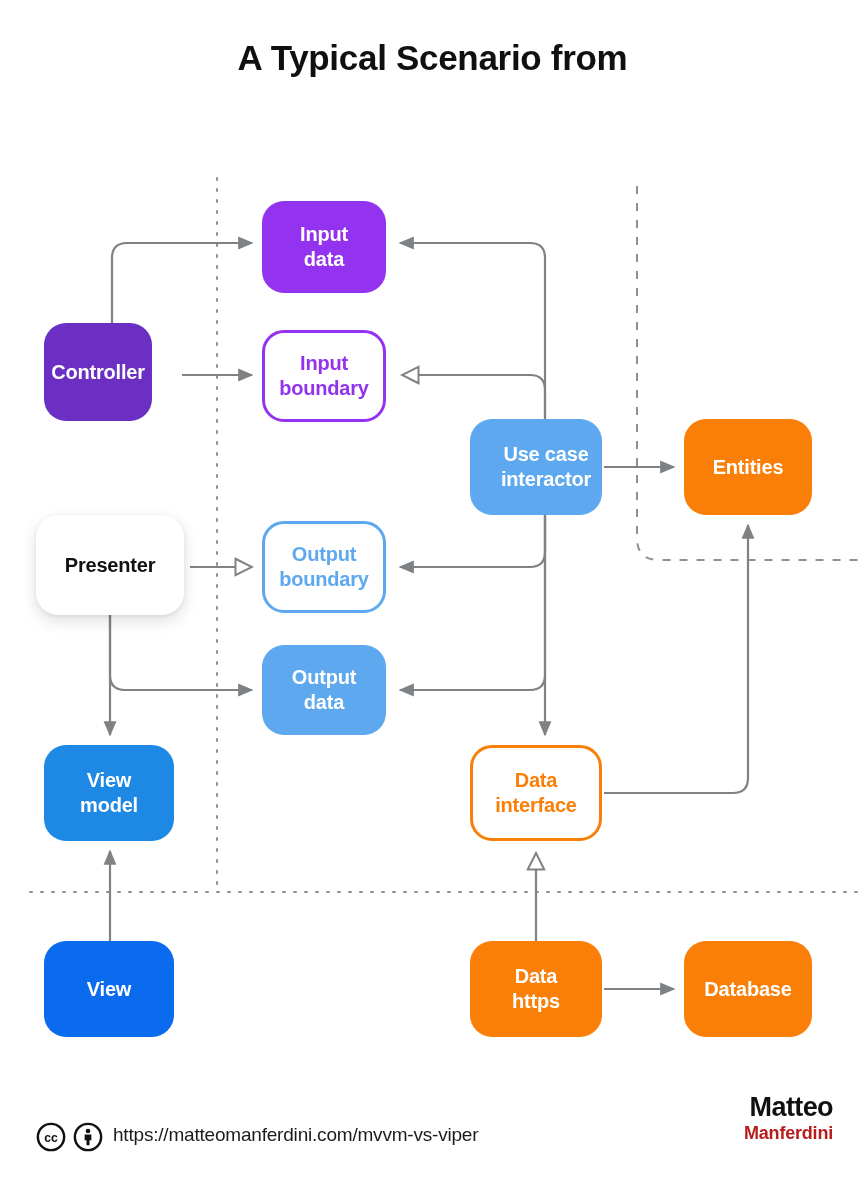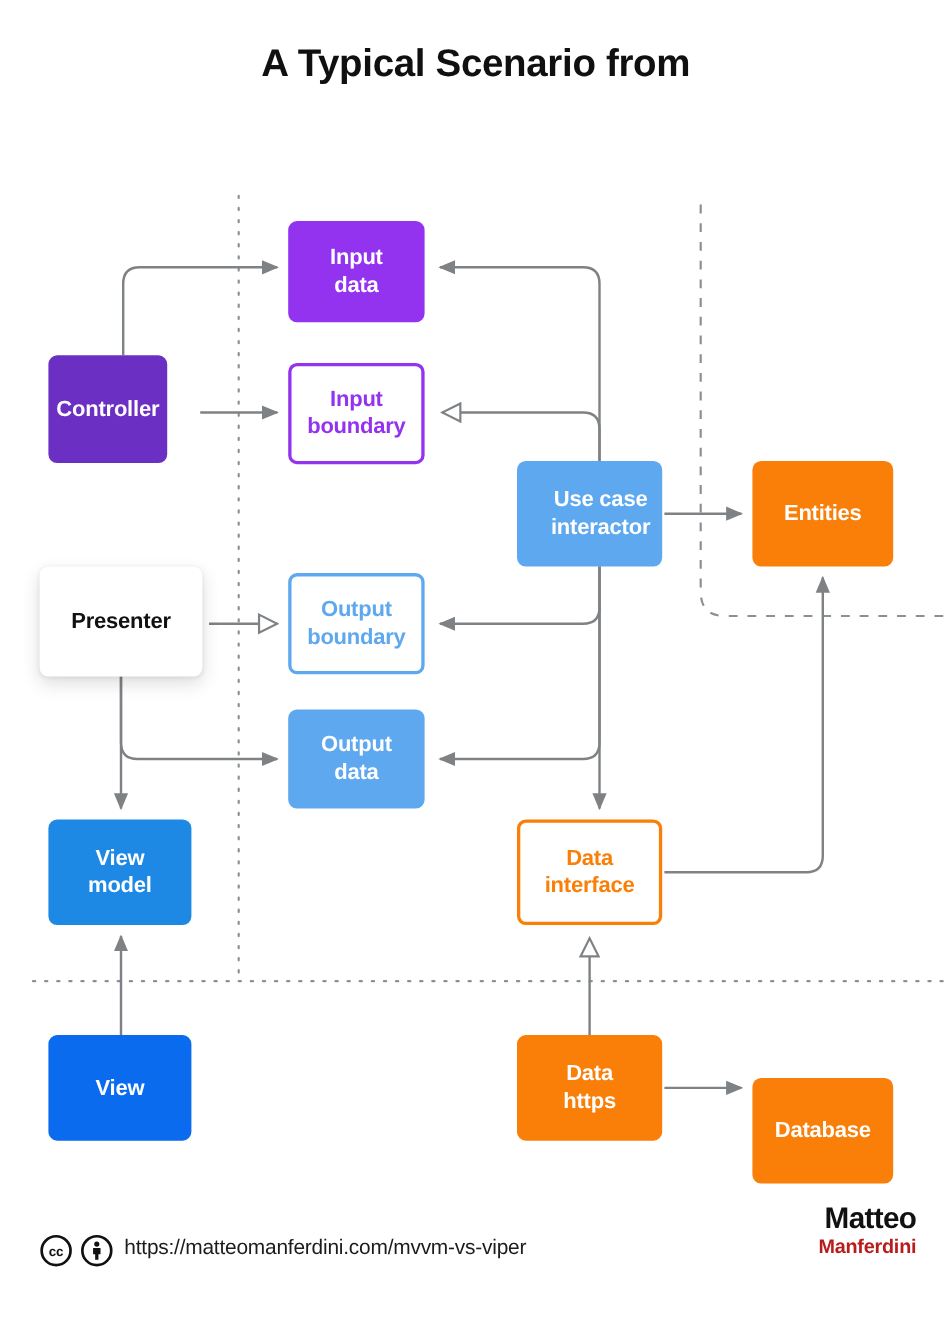--- a/index.html
+++ b/index.html
@@ -46,21 +46,21 @@
   }
 
   
   .node {
     position: absolute;
     box-sizing: border-box;
     display: flex;
     align-items: center;
     justify-content: center;
     text-align: center;
-    border-radius: 8px;
+    border-radius: 22px;
     font-size: 20px;
     font-weight: bold;
     line-height: 1.25;
     letter-spacing: -0.2px;
     z-index: 3;
   }
   .node.solid { color: #ffffff; }
   .node.hollow { background: #ffffff; border-width: 3px; border-style: solid; }
   .node.paper {
     background: #ffffff;
@@ -202,21 +202,21 @@
       </div>
       <div class="node hollow" style="left: 470px; top: 745px; width: 132px; height: 96px; border-color: rgb(249, 127, 8); color: rgb(249, 127, 8);">
         <div><span>Data</span><br><span>interface</span></div>
       </div>
       <div class="node solid" style="left: 44px; top: 941px; width: 130px; height: 96px; background: rgb(10, 107, 238); color: rgb(255, 255, 255);">
         <div><span>View</span></div>
       </div>
       <div class="node solid" style="left: 470px; top: 941px; width: 132px; height: 96px; background: rgb(249, 127, 8); color: rgb(255, 255, 255);">
         <div><span>Data</span><br><span>https</span></div>
       </div>
-      <div class="node solid" style="left: 684px; top: 980px; width: 128px; height: 96px; background: rgb(249, 127, 8); color: rgb(255, 255, 255);">
+      <div class="node solid" style="left: 684px; top: 941px; width: 128px; height: 96px; background: rgb(249, 127, 8); color: rgb(255, 255, 255);">
         <div><span>Database</span></div>
       </div>
     </div>
 
   <div class="cc-icons">
     <svg width="30" height="30" viewBox="0 0 32 32">
       <circle cx="16" cy="16" r="14" fill="none" stroke="#111" stroke-width="2.6"></circle>
       <text x="16" y="21.5" font-family="'Liberation Sans', sans-serif" font-size="13" font-weight="bold" fill="#111" text-anchor="middle">cc</text>
     </svg>
     <svg width="30" height="30" viewBox="0 0 32 32">

